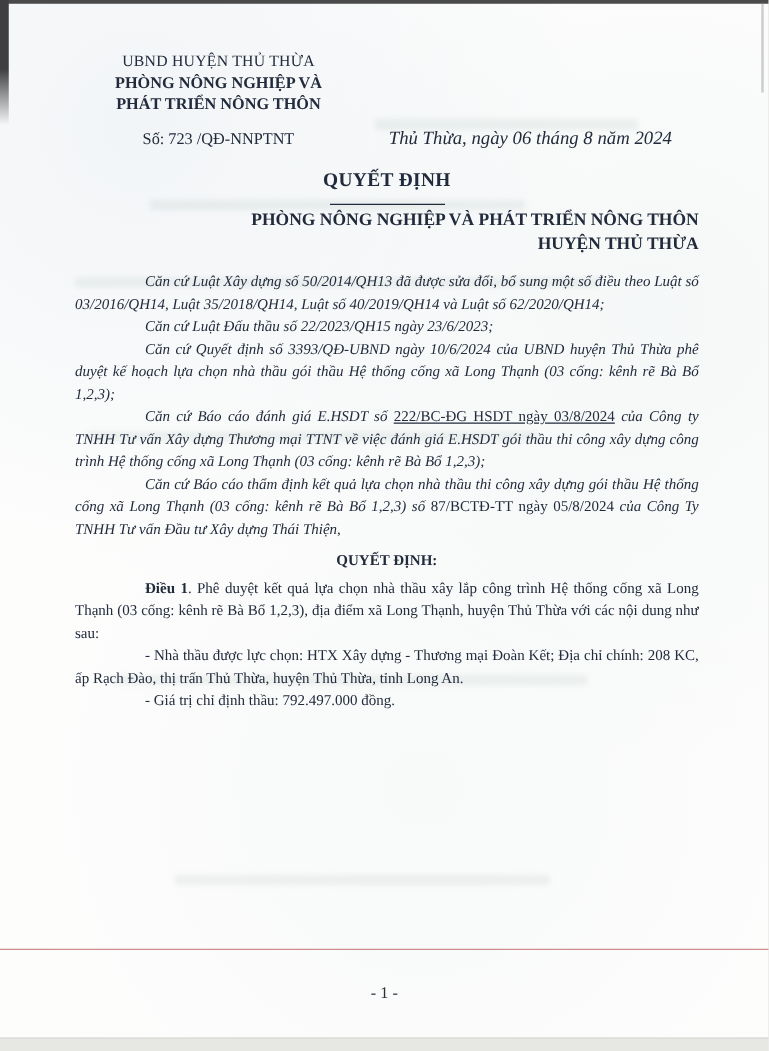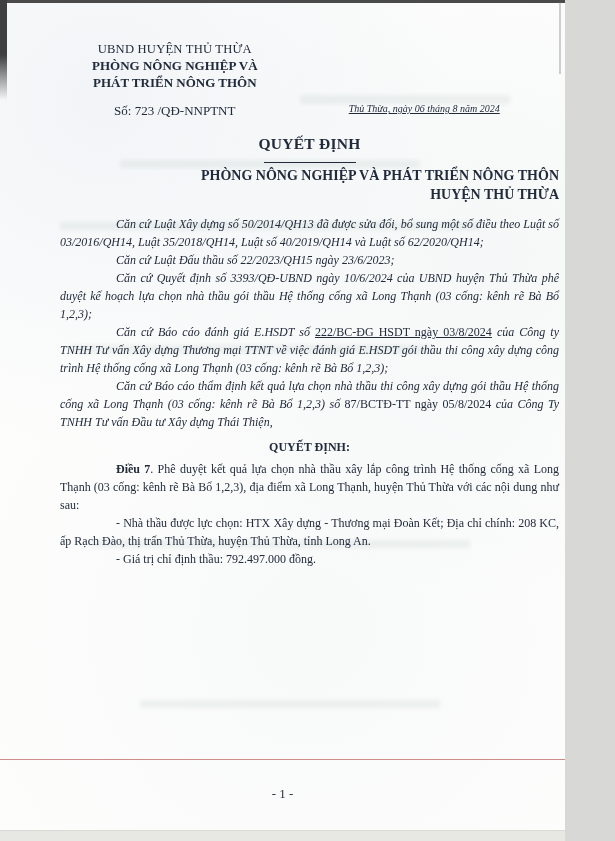--- a/index.html
+++ b/index.html
@@ -1,17 +1,17 @@
 <!DOCTYPE html>
 <html lang="vi"><head>
 <meta charset="utf-8">
 <style>
   html,body{margin:0;padding:0;background:#d8d8d6;}
   .scan{
-    position:relative;width:565px;height:841px;overflow:hidden;
+    position:relative;width:615px;height:841px;overflow:hidden;
     background:
       radial-gradient(circle at 18% 12%, rgba(190,205,225,.18), rgba(0,0,0,0) 40%),
       radial-gradient(circle at 85% 30%, rgba(190,210,220,.12), rgba(0,0,0,0) 45%),
       radial-gradient(circle at 55% 75%, rgba(200,212,225,.10), rgba(0,0,0,0) 50%),
       #fdfdfc;
     font-family:"Liberation Serif", serif;
     color:var(--ink,#222b3c);
   }
   
   .edge-top{position:absolute;top:0;left:0;right:0;height:3px;background:#4a4a4a;}
@@ -32,21 +32,21 @@
   .hrow{display:flex;}
   .hleft{width:46%;text-align:center;}
   .hright{width:54%;text-align:center;}
   .agency1{font-size:12.6px;letter-spacing:.2px;}
   .agency-bold{font-size:13px;font-weight:bold;line-height:17px;}
   .nat1{font-size:13px;font-weight:bold;letter-spacing:.2px;}
   .motto{display:inline-block;font-size:14.5px;font-weight:bold;margin-top:3px;
          padding:0 2px 3px;border-bottom:1.6px solid var(--ink,#222b3c);}
   .hrow2{display:flex;margin-top:12px;}
   .doc-number{font-size:13px;}
-  .place-date{font-style:italic;font-size:10px;text-decoration:underline;}
+  .place-date{font-style:italic;font-size:15px;}
   .title{margin-top:16px;text-align:center;font-weight:bold;font-size:15.5px;letter-spacing:.3px;}
   .subtitle{margin-top:7px;text-align:center;font-weight:bold;font-size:13.4px;line-height:19px;}
   .sub-underline{width:92px;border-bottom:1.6px solid var(--ink,#222b3c);margin:9px auto 0;}
   .issuer{margin-top:3px;text-align:right;font-weight:bold;font-size:14px;line-height:19px;}
   .body{margin-top:11px;}
   .body p{margin:0;font-size:12px;line-height:18px;text-align:justify;text-indent:56px;}
   .body p.center{text-align:center;text-indent:0;margin:7px 0 4px;}
   .bleed-line{position:absolute;left:0;right:0;top:759px;height:1px;background:var(--bleed,#cf8c8c);}
   .page-number{position:absolute;left:0;right:0;top:786px;text-align:center;font-size:13px;color:#2a2f3c;}
 </style>
@@ -89,21 +89,21 @@
       <div>HUYỆN THỦ THỪA</div>
     </div>
 
     <div class="body">
         <p><span style="font-style: italic;">Căn cứ Luật Xây dựng số 50/2014/QH13 đã được sửa đổi, bổ sung một số điều theo Luật số 03/2016/QH14, Luật 35/2018/QH14, Luật số 40/2019/QH14 và Luật số 62/2020/QH14;</span></p>
         <p><span style="font-style: italic;">Căn cứ Luật Đấu thầu số 22/2023/QH15 ngày 23/6/2023;</span></p>
         <p><span style="font-style: italic;">Căn cứ Quyết định số 3393/QĐ-UBND ngày 10/6/2024 của UBND huyện Thủ Thừa phê duyệt kế hoạch lựa chọn nhà thầu gói thầu Hệ thống cống xã Long Thạnh (03 cống: kênh rẽ Bà Bổ 1,2,3);</span></p>
         <p><span style="font-style: italic;">Căn cứ Báo cáo đánh giá E.HSDT số </span><span style="font-style: normal; text-decoration: underline;">222/BC-ĐG HSDT ngày 03/8/2024</span><span style="font-style: italic;"> của Công ty TNHH Tư vấn Xây dựng Thương mại TTNT về việc đánh giá E.HSDT gói thầu thi công xây dựng công trình Hệ thống cống xã Long Thạnh (03 cống: kênh rẽ Bà Bổ 1,2,3);</span></p>
         <p><span style="font-style: italic;">Căn cứ Báo cáo thẩm định kết quả lựa chọn nhà thầu thi công xây dựng gói thầu Hệ thống cống xã Long Thạnh (03 cống: kênh rẽ Bà Bổ 1,2,3) số </span><span style="font-style: normal;">87/BCTĐ-TT ngày 05/8/2024 </span><span style="font-style: italic;">của Công Ty TNHH Tư vấn Đầu tư Xây dựng Thái Thiện,</span></p>
         <p class="center"><span style="font-style: normal; font-weight: bold;">QUYẾT ĐỊNH:</span></p>
-        <p><span style="font-style: normal; font-weight: bold;">Điều 7</span><span style="font-style: normal;">. Phê duyệt kết quả lựa chọn nhà thầu xây lắp công trình Hệ thống cống xã Long Thạnh (03 cống: kênh rẽ Bà Bổ 1,2,3), địa điểm xã Long Thạnh, huyện Thủ Thừa với các nội dung như sau:</span></p>
+        <p><span style="font-style: normal; font-weight: bold;">Điều 1</span><span style="font-style: normal;">. Phê duyệt kết quả lựa chọn nhà thầu xây lắp công trình Hệ thống cống xã Long Thạnh (03 cống: kênh rẽ Bà Bổ 1,2,3), địa điểm xã Long Thạnh, huyện Thủ Thừa với các nội dung như sau:</span></p>
         <p><span style="font-style: normal;">- Nhà thầu được lực chọn: HTX Xây dựng - Thương mại Đoàn Kết; Địa chỉ chính: 208 KC, ấp Rạch Đào, thị trấn Thủ Thừa, huyện Thủ Thừa, tỉnh Long An.</span></p>
         <p><span style="font-style: normal;">- Giá trị chỉ định thầu: 792.497.000 đồng.</span></p>
       </div>
   </div>
 
   <div class="bleed-line"></div>
   <div class="page-number">- 1 -</div>
 </div>
 
 </body></html>

